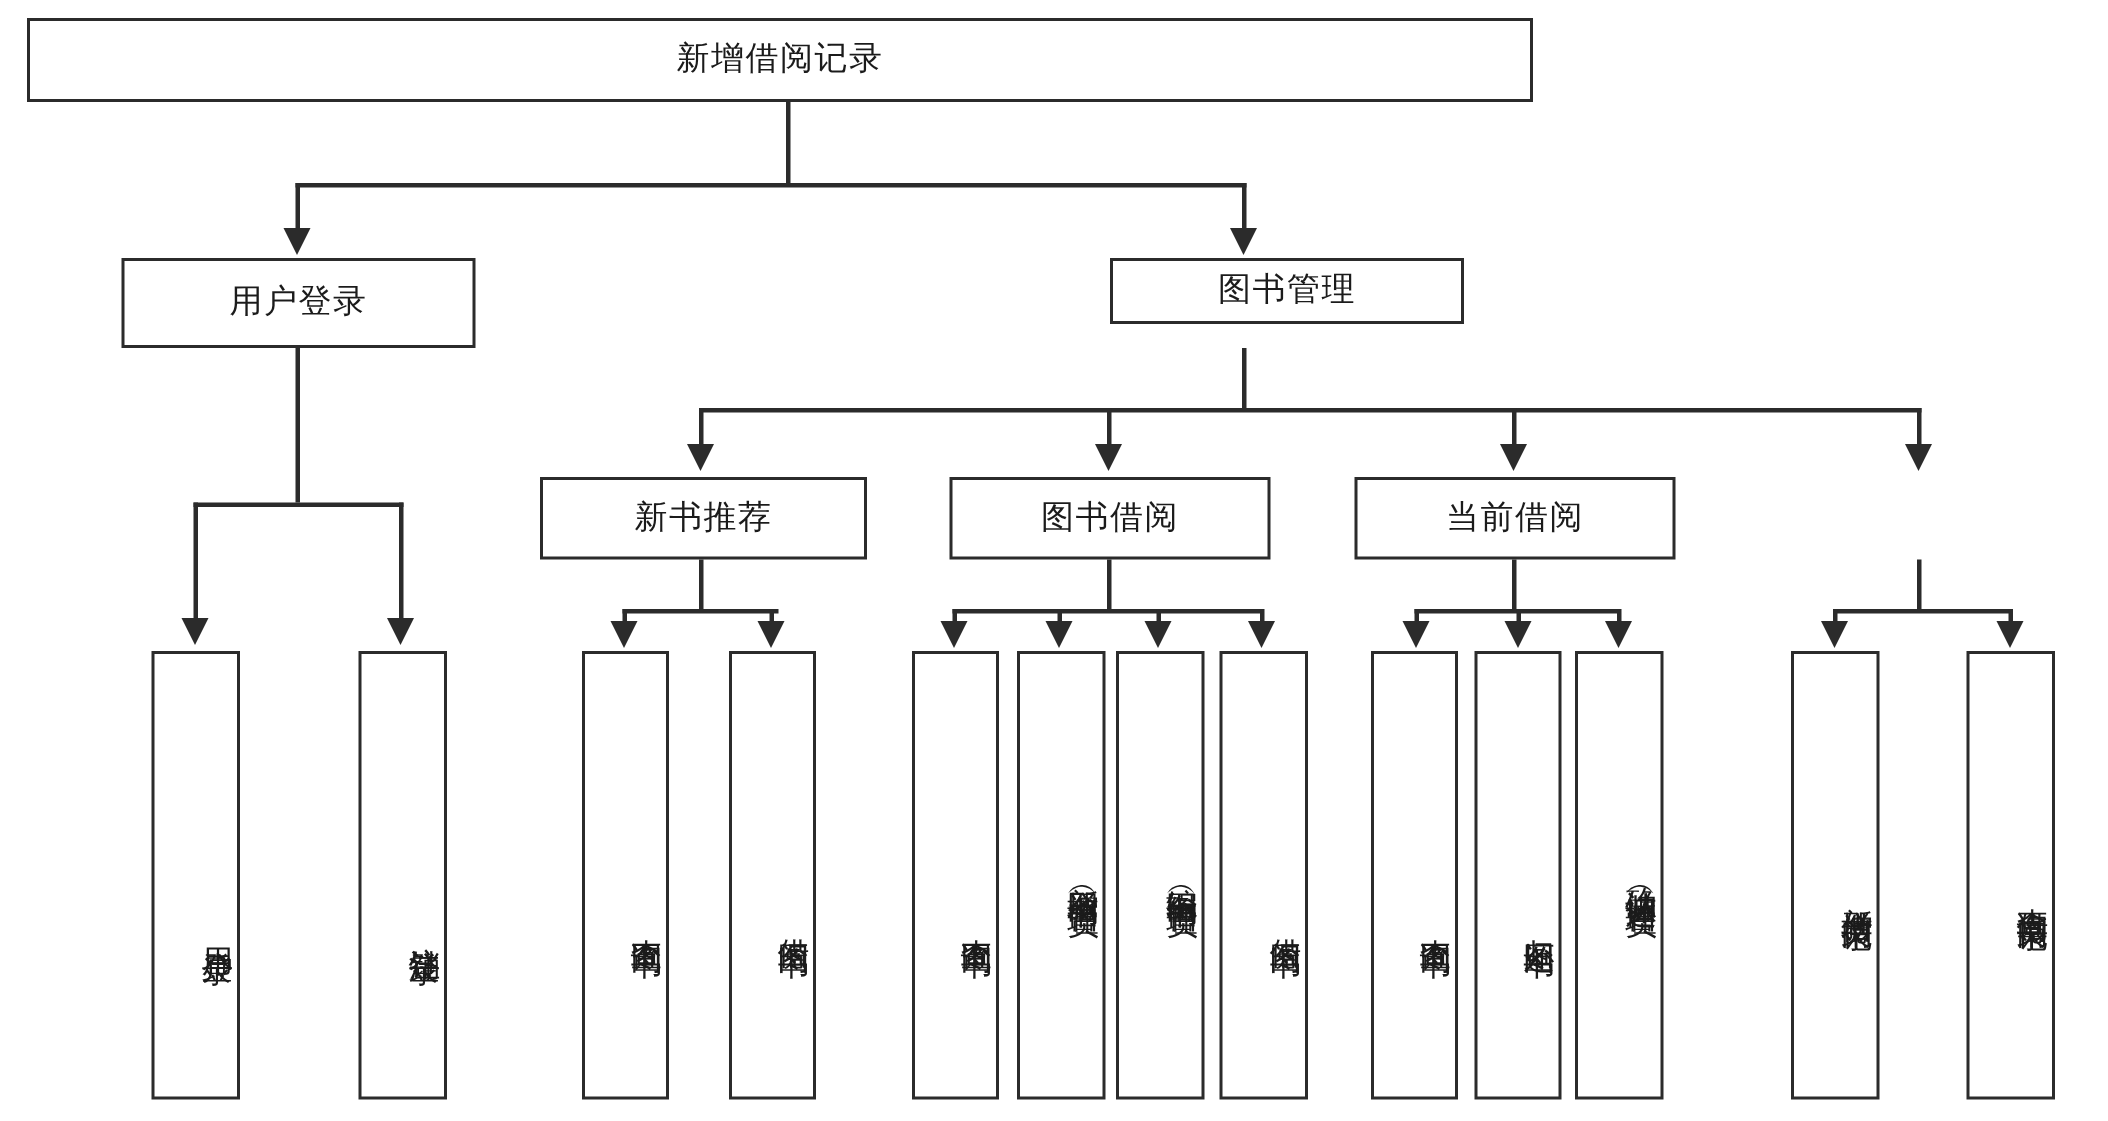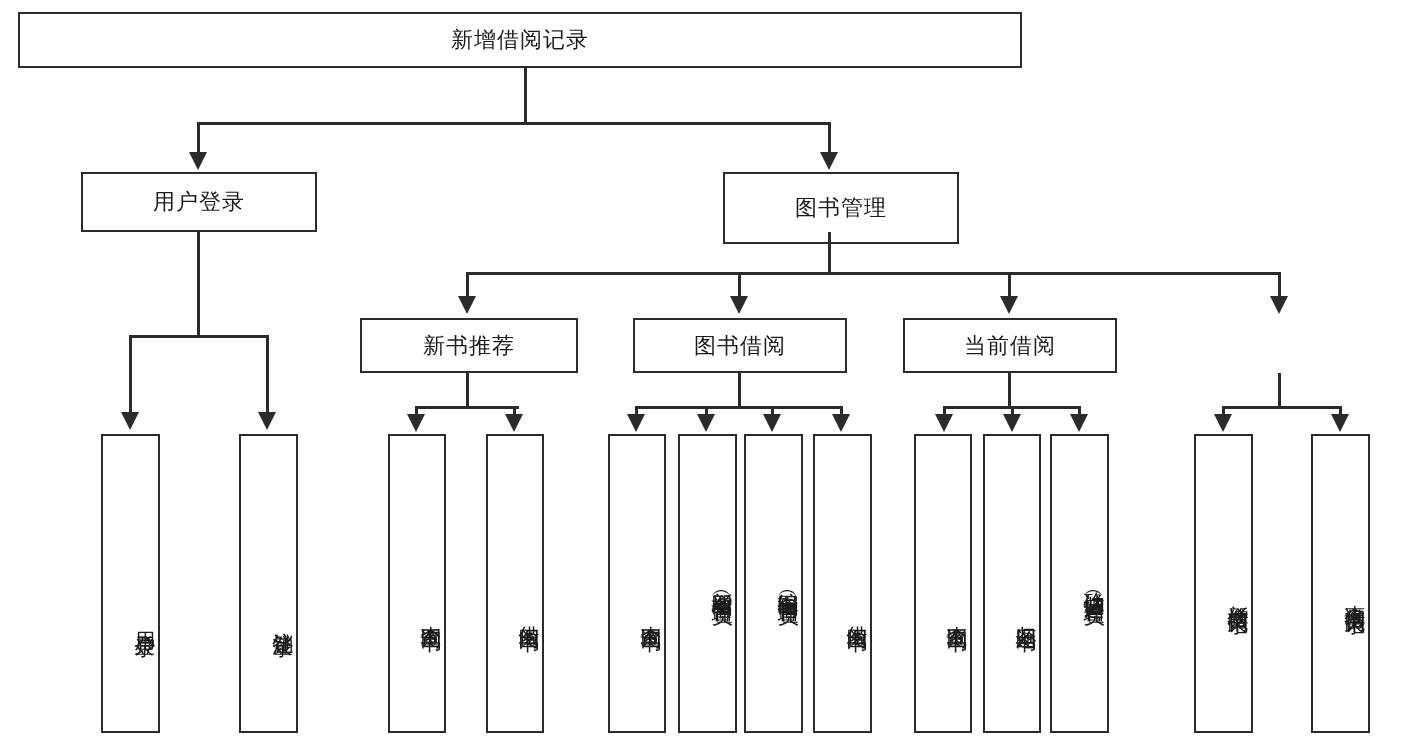--- a/index.html
+++ b/index.html
@@ -82,21 +82,21 @@
   <div class="edge h" style="left:197px; top:122px; width:634px;"></div>
 
   <div class="edge v" style="left:197px; top:122px; height:32px;"></div>
   <div class="arrow" style="left:189px; top:152px;"></div>
   <div class="edge v" style="left:828px; top:122px; height:32px;"></div>
   <div class="arrow" style="left:820px; top:152px;"></div>
 
   <div class="node horiz" style="left:81px; top:172px; width:236px; height:60px;">
     <span>用户登录</span>
   </div>
-  <div class="node horiz" style="left:723px; top:172px; width:236px; height:72px;">
+  <div class="node horiz" style="left:740px; top:172px; width:236px; height:44px;">
     <span>图书管理</span>
   </div>
 
   <div class="edge v" style="left:197px; top:232px; height:103px;"></div>
   <div class="edge h" style="left:129px; top:335px; width:140px;"></div>
   <div class="edge v" style="left:129px; top:335px; height:79px;"></div>
   <div class="arrow" style="left:121px; top:412px;"></div>
   <div class="edge v" style="left:266px; top:335px; height:79px;"></div>
   <div class="arrow" style="left:258px; top:412px;"></div>
 

